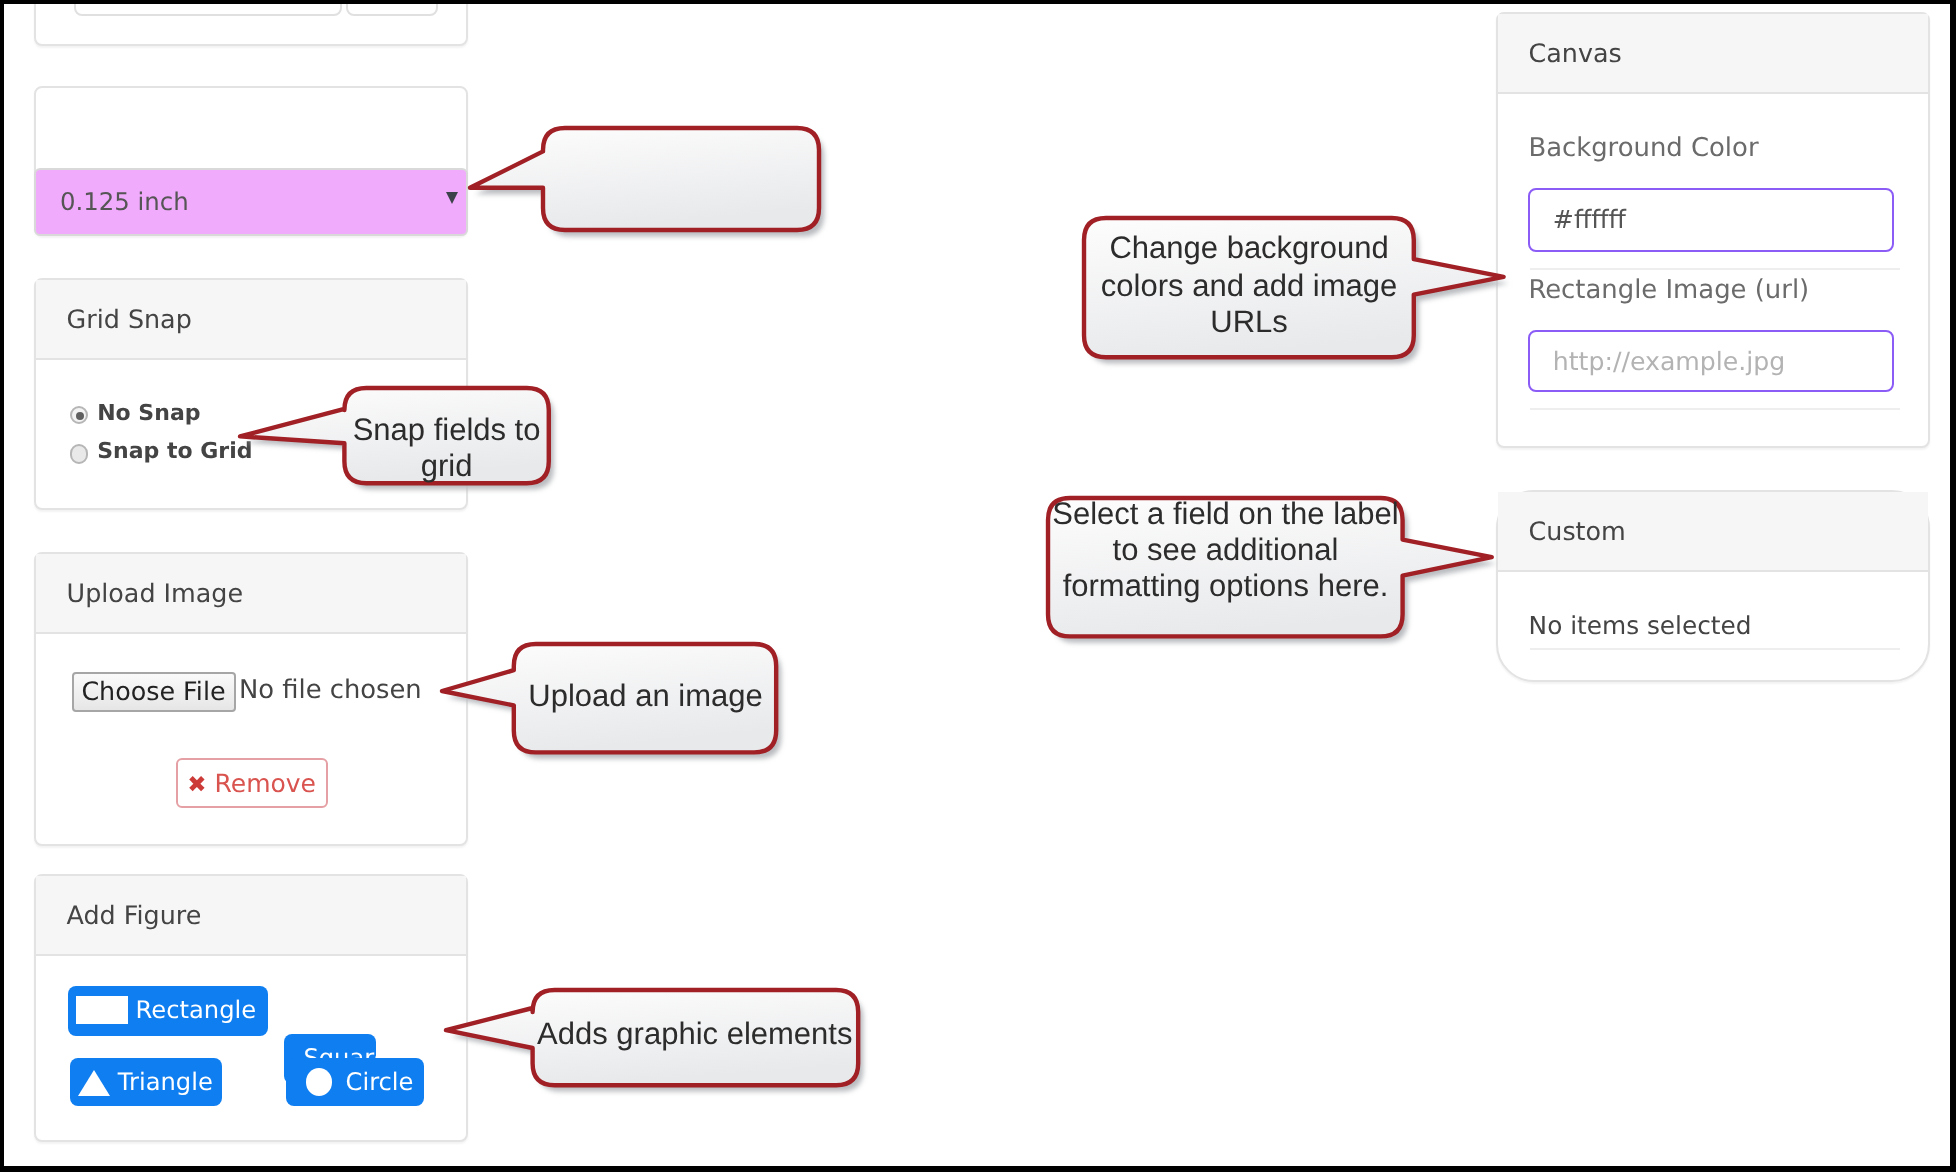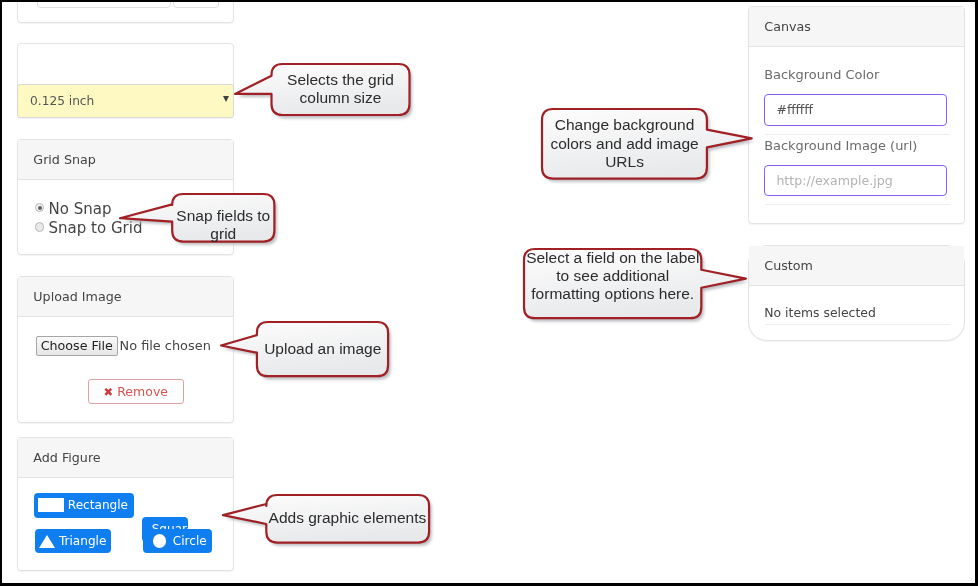--- a/index.html
+++ b/index.html
@@ -9,35 +9,35 @@
 
 
   
   .panel{position:absolute;background:#fff;border:1px solid #e3e3e3;border-radius:4px;
          box-shadow:0 1px 1px rgba(0,0,0,.05);box-sizing:border-box;}
   .panel-head{background:#f6f6f6;border-bottom:1px solid #e3e3e3;
               box-sizing:border-box;padding:12.3px 15.3px;}
   .panel-title{color:#444;font-size:12.7px;line-height:15px;}
 
   
-  .select{position:relative;box-sizing:border-box;border:1px solid #d9d9d9;background:#fef9c3;
+  .select{position:relative;box-sizing:border-box;border:1px solid #d9d9d9;background:#f0abfc;
           border-radius:3px;height:32px;}
   .select .val{position:absolute;left:12px;top:9px;font-size:12.2px;color:#555;}
   .caret{position:absolute;right:4.4px;top:11.2px;width:0;height:0;
          border-left:3.6px solid transparent;border-right:3.6px solid transparent;
          border-top:6.2px solid #3b424a;}
 
   
   .radio-row{position:absolute;height:16px;}
   .radio{position:absolute;left:0;top:1px;width:9.6px;height:9.6px;border-radius:50%;
          border:1px solid #b6b6b6;background:#e9e9e9;box-sizing:border-box;}
   .radio.on{background:#f3f3f3;}
   .radio.on::after{content:"";position:absolute;left:2.1px;top:2.1px;width:4px;height:4px;
                    border-radius:50%;background:#606060;}
-  .radio-label{position:absolute;left:14px;top:-2px;font-size:15px;color:#444;white-space:nowrap;}
+  .radio-label{position:absolute;left:14px;top:-2px;font-size:11px;color:#444;white-space:nowrap;font-weight:bold;}
 
   
   .filebtn{position:absolute;box-sizing:border-box;border:1px solid #a6a6a6;
            border-radius:2px;background:linear-gradient(#fafafa,#e6e6e6);
            font-size:12.5px;color:#222;text-align:center;
            font-family:"DejaVu Sans",sans-serif;}
   .filetext{position:absolute;font-size:12.9px;color:#444;white-space:nowrap;}
 
   .removebtn{position:absolute;box-sizing:border-box;border:1px solid #e4a0a4;
              border-radius:3px;background:#fff;color:#d9534f;font-size:12.5px;
@@ -97,21 +97,21 @@
       <span class="radio-label">Snap to Grid</span>
     </div>
   </div>
 
   <div class="panel" style="left:15px;top:274px;width:217px;height:146.5px;">
     <div class="panel-head" style="height:40.1px;">
       <div class="panel-title">Upload Image</div>
     </div>
     <div class="filebtn" style="left:17.5px;top:58.8px;width:82.5px;height:20.1px;line-height:18px;font-size:12.7px;">Choose File</div>
     <span class="filetext" style="left:101.5px;top:60.8px;">No file chosen</span>
-    <div class="removebtn" style="left:69.8px;top:101.5px;width:96px;height:25.6px;line-height:23.5px;">
+    <div class="removebtn" style="left:69.8px;top:101.5px;width:76px;height:25.6px;line-height:23.5px;">
       <span class="x">✖</span><span>Remove</span>
     </div>
   </div>
 
   <div class="panel" style="left:15px;top:435px;width:217px;height:134px;">
     <div class="panel-head" style="height:40.1px;">
       <div class="panel-title">Add Figure</div>
     </div>
     <div class="figbtn" style="left:16px;top:55px;width:99.8px;height:24.8px;">
       <span class="fig-ico" style="width:26.3px;height:13.9px;"></span>
@@ -133,21 +133,21 @@
 
   <div class="panel" style="left:746px;top:4px;width:217px;height:218px;">
     <div class="panel-head" style="height:40.1px;">
       <div class="panel-title">Canvas</div>
     </div>
     <span class="field-label" style="left:15.2px;top:60.2px;">Background Color</span>
     <div class="textinput" style="left:14.8px;top:87.1px;width:183.4px;height:31.6px;">
       <span>#ffffff</span>
     </div>
     <div class="hr" style="left:15.6px;top:127px;width:185.2px;"></div>
-    <span class="field-label" style="left:15.2px;top:130.5px;">Background Image (url)</span>
+    <span class="field-label" style="left:15.2px;top:130.5px;">Rectangle Image (url)</span>
     <div class="textinput" style="left:14.8px;top:157.5px;width:183.4px;height:31.6px;">
       <span class="ph">http://example.jpg</span>
     </div>
     <div class="hr" style="left:15.6px;top:197px;width:185.2px;"></div>
   </div>
 
   <div class="panel" style="left:746px;top:243px;width:217px;height:96px;border-radius:19px;">
     <div class="panel-head" style="height:40.1px;">
       <div class="panel-title">Custom</div>
     </div>
@@ -163,23 +163,20 @@
               <stop offset="0" stop-color="#fdfdfd"></stop>
               <stop offset="1" stop-color="#e8e9eb"></stop>
             </linearGradient>
             <filter id="fcg0" x="-20%" y="-20%" width="150%" height="150%">
               <feGaussianBlur stdDeviation="1.4"></feGaussianBlur>
             </filter>
           </defs>
           <path d="M 61.5 14 L 177.5 14 Q 188.5 14 188.5 25 L 188.5 54 Q 188.5 65 177.5 65 L 61.5 65 Q 50.5 65 50.5 54 L 50.5 43.9 L 14 43.89999999999999 L 50.5 25.7 L 50.5 25 Q 50.5 14 61.5 14 Z" fill="#b9bcc0" filter="url(#fcg0)" transform="translate(2.6,3.2)" stroke="none"></path>
           <path d="M 61.5 14 L 177.5 14 Q 188.5 14 188.5 25 L 188.5 54 Q 188.5 65 177.5 65 L 61.5 65 Q 50.5 65 50.5 54 L 50.5 43.9 L 14 43.89999999999999 L 50.5 25.7 L 50.5 25 Q 50.5 14 61.5 14 Z" fill="url(#cg0)" stroke="#a02025" stroke-width="2.2" stroke-linejoin="round"></path>
         </svg>
-        <div class="txt" style="left: 50.5px; top: 14px; width: 138px; height: 51px; display: flex; align-items: center; justify-content: center;">
-          <span>Selects the grid<br>column size</span>
-        </div>
       </div>
       <div class="callout" style="left: 106px; top: 180.4px; width: 182.4px; height: 75.6px;">
         <svg width="182.39999999999998" height="75.6" viewBox="0 0 182.39999999999998 75.6">
           <defs>
             <linearGradient id="cg1" x1="0" y1="0" x2="0.3" y2="1">
               <stop offset="0" stop-color="#fdfdfd"></stop>
               <stop offset="1" stop-color="#e8e9eb"></stop>
             </linearGradient>
             <filter id="fcg1" x="-20%" y="-20%" width="150%" height="150%">
               <feGaussianBlur stdDeviation="1.4"></feGaussianBlur>

